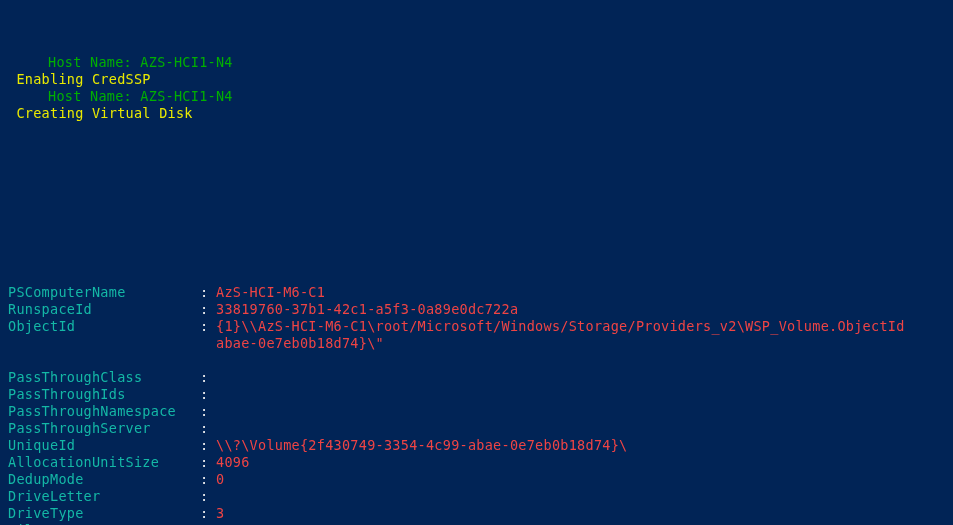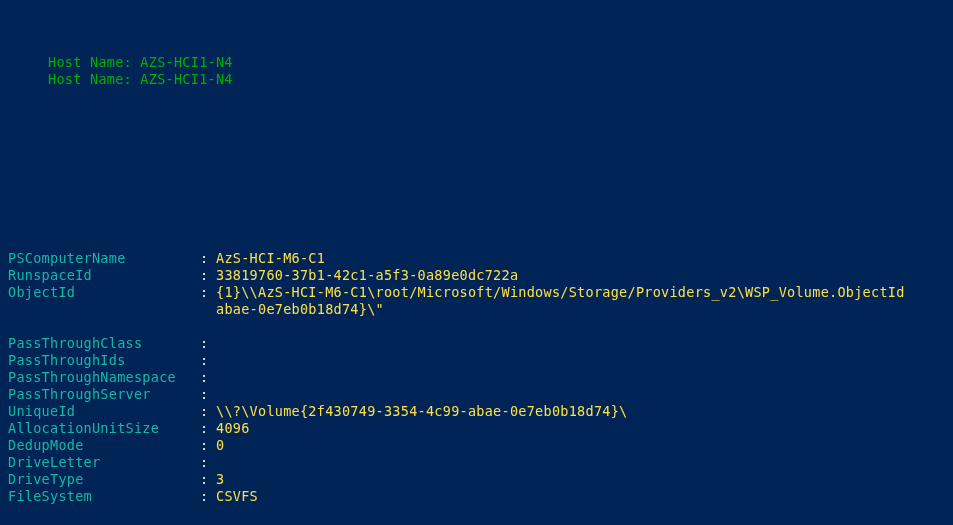--- a/index.html
+++ b/index.html
@@ -41,36 +41,36 @@
     display: inline-block;
     width: 192px;
     color: #14b8a6;
   }
   .prop .psep {
     display: inline-block;
     width: 16px;
     color: #f2f2f2;
   }
   .prop .pval {
-    color: #fde047;
+    color: #ef4444;
   }
   .prop.cont .pname,
   .prop.cont .psep {
     color: transparent;
   }
   .spacer { height: 17px; }
   .spacer-half { height: 9px; }
 </style>
 </head>
 <body>
 
 <div id="console">
   <div id="console-body">
 
-    <div id="header-block"><div class="line c-green">Host Name: AZS-HCI1-N4</div><div class="line c-green">Host Name: AZS-HCI1-N4</div></div>
+    <div id="header-block"><div class="line c-green">Host Name: AZS-HCI1-N4</div><div class="line c-yellow"> Enabling CredSSP</div><div class="line c-green">Host Name: AZS-HCI1-N4</div><div class="line c-yellow"> Creating Virtual Disk</div></div>
 
     <div class="spacer"></div>
     <div class="spacer-half"></div>
 
     <div id="prop-block"><div class="prop"><span class="pname">PSComputerName</span><span class="psep">:</span><span class="pval">AzS-HCI-M6-C1</span></div><div class="prop"><span class="pname">RunspaceId</span><span class="psep">:</span><span class="pval">33819760-37b1-42c1-a5f3-0a89e0dc722a</span></div><div class="prop"><span class="pname">ObjectId</span><span class="psep">:</span><span class="pval">{1}\\AzS-HCI-M6-C1\root/Microsoft/Windows/Storage/Providers_v2\WSP_Volume.ObjectId</span></div><div class="prop cont"><span class="pname"></span><span class="psep"></span><span class="pval">abae-0e7eb0b18d74}\"</span></div><div class="spacer"></div><div class="prop"><span class="pname">PassThroughClass</span><span class="psep">:</span><span class="pval"></span></div><div class="prop"><span class="pname">PassThroughIds</span><span class="psep">:</span><span class="pval"></span></div><div class="prop"><span class="pname">PassThroughNamespace</span><span class="psep">:</span><span class="pval"></span></div><div class="prop"><span class="pname">PassThroughServer</span><span class="psep">:</span><span class="pval"></span></div><div class="prop"><span class="pname">UniqueId</span><span class="psep">:</span><span class="pval">\\?\Volume{2f430749-3354-4c99-abae-0e7eb0b18d74}\</span></div><div class="prop"><span class="pname">AllocationUnitSize</span><span class="psep">:</span><span class="pval">4096</span></div><div class="prop"><span class="pname">DedupMode</span><span class="psep">:</span><span class="pval">0</span></div><div class="prop"><span class="pname">DriveLetter</span><span class="psep">:</span><span class="pval"></span></div><div class="prop"><span class="pname">DriveType</span><span class="psep">:</span><span class="pval">3</span></div><div class="prop"><span class="pname">FileSystem</span><span class="psep">:</span><span class="pval">CSVFS</span></div></div>
 
     
     
 
     

